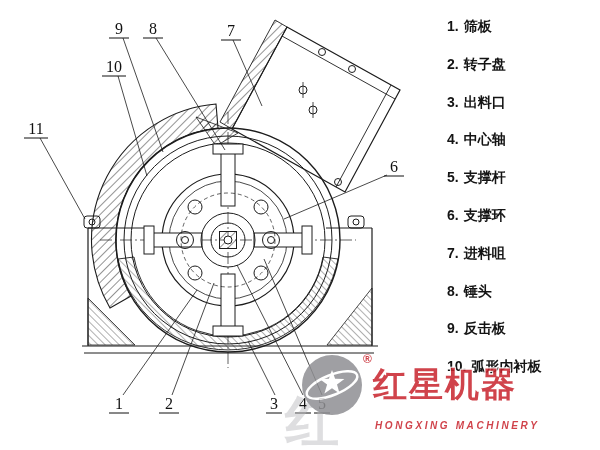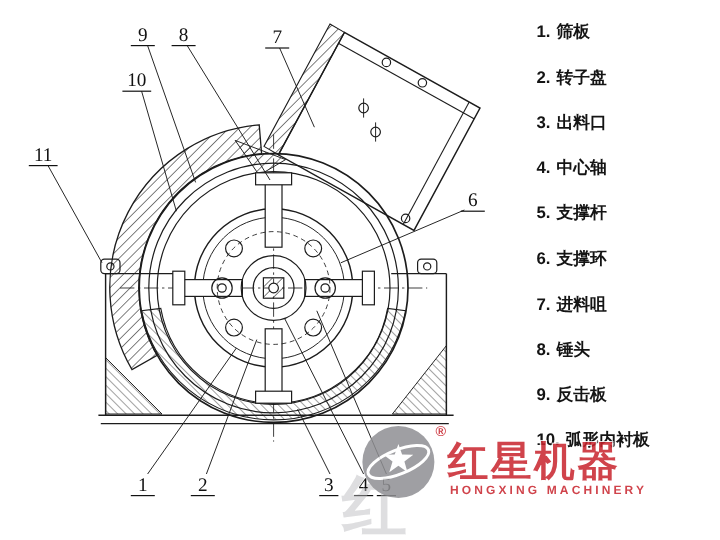--- a/index.html
+++ b/index.html
@@ -37,23 +37,24 @@
   }
   .wm-badge { position:absolute; left:16px; top:6px; }
   .wm-reg { position:absolute; left:78px; top:4px; font-size:12px; color:#c8232c; font-weight:700; }
   .wm-cn {
     position:absolute; left:88px; top:14px;
     font-size:34px; font-weight:700; color:#c8232c; letter-spacing:2px;
     text-shadow:-1px -1px 0 #fff, 1px -1px 0 #fff, -1px 1px 0 #fff, 1px 1px 0 #fff;
     white-space:nowrap;
   }
   .wm-en {
-    position:absolute; left:90px; top:56px;
+    position:absolute; left:90px; top:72px;
     font-size:10px; font-weight:700; color:#c8232c; letter-spacing:2.6px;
     white-space:nowrap;
+    font-style:italic;
   }
 </style>
 </head>
 <body>
 
 <div class="stage">
 
   <svg class="machine" width="600" height="450" viewBox="0 0 600 450">
     <defs>
       <pattern id="hatchA" width="6" height="6" patternUnits="userSpaceOnUse" patternTransform="rotate(45)">

